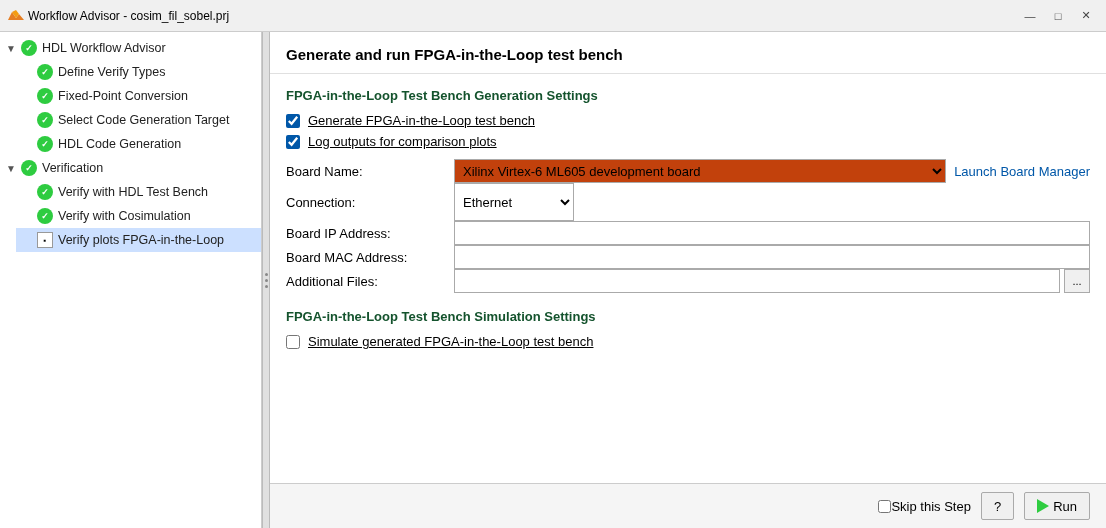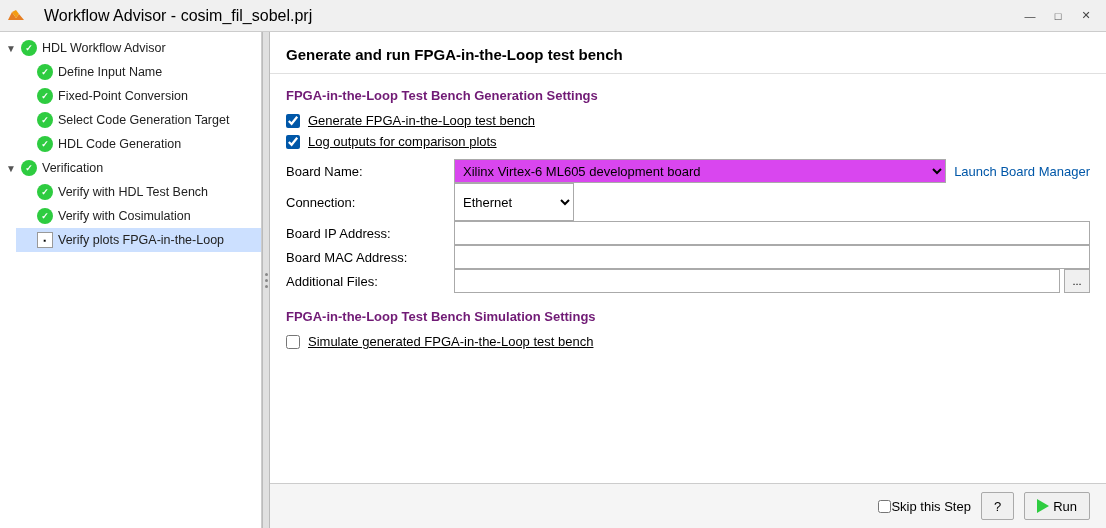--- a/index.html
+++ b/index.html
@@ -16,23 +16,22 @@
     .title-bar {
       display: flex;
       align-items: center;
       background: #f0f0f0;
       height: 32px;
       padding: 0 8px;
       border-bottom: 1px solid #ccc;
     }
     .title-bar-title {
       flex: 1;
-      font-size: 16px;
+      font-size: 12px;
       color: #000;
-      margin-left: 16px;
     }
     .title-bar-controls {
       display: flex;
       gap: 4px;
     }
     .title-bar-btn {
       width: 24px;
       height: 20px;
       border: none;
       background: transparent;
@@ -161,21 +160,21 @@
     .content-body {
       flex: 1;
       overflow-y: auto;
       padding: 14px 16px;
     }
 
     
     .section-title {
       font-size: 13px;
       font-weight: 600;
-      color: #701a75;
+      color: #14532d;
       margin-bottom: 10px;
     }
 
     .checkbox-row {
       display: flex;
       align-items: center;
       margin-bottom: 6px;
       gap: 8px;
       text-decoration: underline;
     }
@@ -225,21 +224,21 @@
       background: #fff;
       outline: none;
       min-width: 120px;
     }
     .board-name-select {
       flex: 1;
       height: 24px;
       border: 1px solid #aaa;
       padding: 1px 4px;
       font-size: 13px;
-      background: #d946ef;
+      background: #c2410c;
       outline: none;
     }
     .launch-link {
       color: #0057a8;
       font-size: 13px;
       cursor: pointer;
       white-space: nowrap;
       text-decoration: none;
     }
 
@@ -349,21 +348,21 @@
           <span class="icon-green-check">✓</span>
         </span>
       <span class="sidebar-label">HDL Workflow Advisor</span>
     </div>
 
     <div class="sidebar-item sidebar-child">
       <span class="expander"></span>
       <span class="icon">
           <span class="icon-green-check">✓</span>
         </span>
-      <span class="sidebar-label">Define Input Name</span>
+      <span class="sidebar-label">Define Verify Types</span>
     </div>
 
     <div class="sidebar-item sidebar-child">
       <span class="expander"></span>
       <span class="icon">
           <span class="icon-green-check">✓</span>
         </span>
       <span class="sidebar-label">Fixed-Point Conversion</span>
     </div>
 

